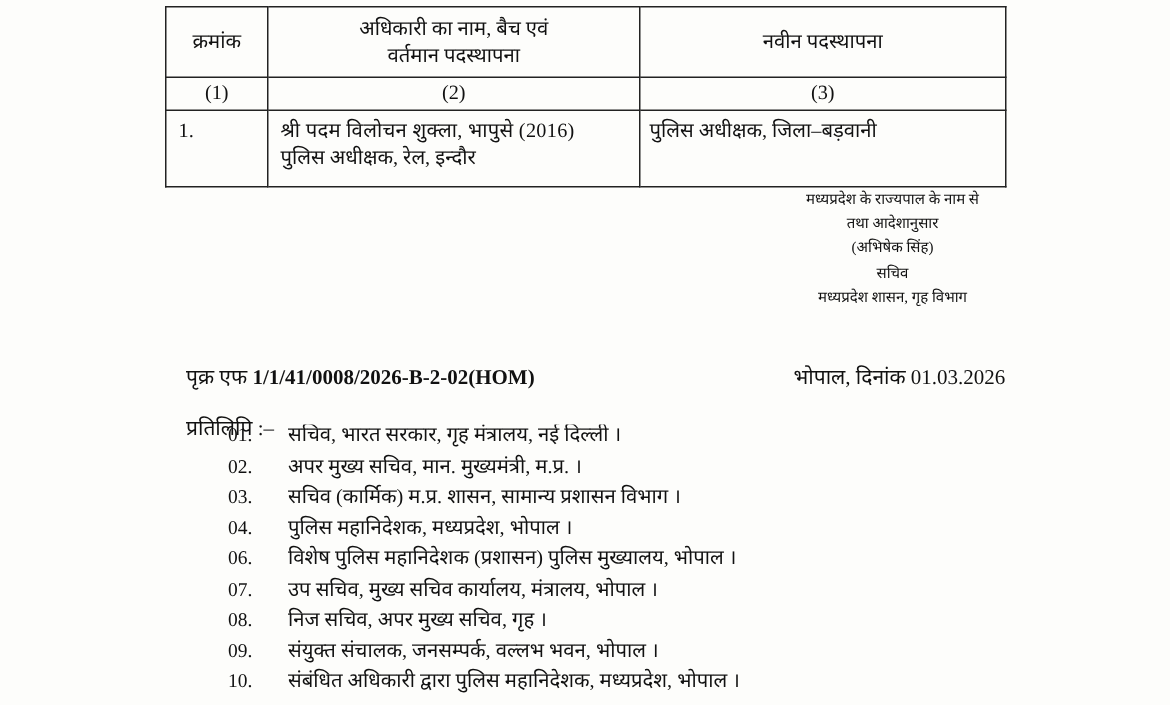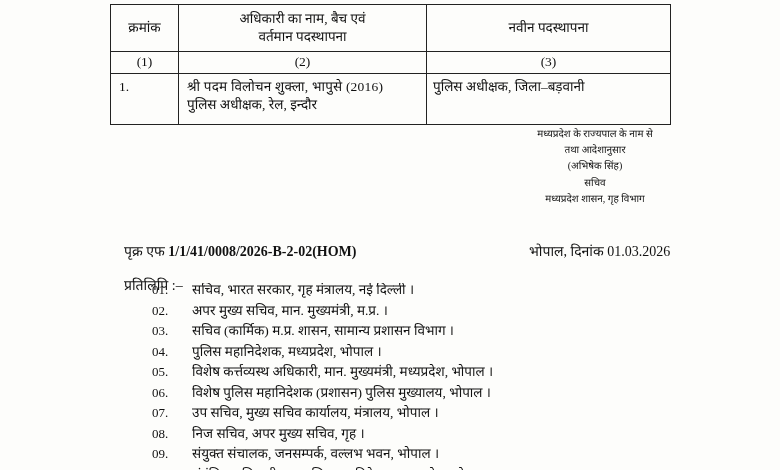--- a/index.html
+++ b/index.html
@@ -226,24 +226,20 @@
     </div>
     <div class="list-item">
       <span class="idx">03.</span>
       <span class="txt">सचिव (कार्मिक) म.प्र. शासन, सामान्य प्रशासन विभाग ।</span>
     </div>
     <div class="list-item">
       <span class="idx">04.</span>
       <span class="txt">पुलिस महानिदेशक, मध्यप्रदेश, भोपाल ।</span>
     </div>
     <div class="list-item">
-      <span class="idx">05.</span>
-      <span class="txt">विशेष कर्त्तव्यस्थ अधिकारी, मान. मुख्यमंत्री, मध्यप्रदेश, भोपाल ।</span>
-    </div>
-    <div class="list-item">
       <span class="idx">06.</span>
       <span class="txt">विशेष पुलिस महानिदेशक (प्रशासन) पुलिस मुख्यालय, भोपाल ।</span>
     </div>
     <div class="list-item">
       <span class="idx">07.</span>
       <span class="txt">उप सचिव, मुख्य सचिव कार्यालय, मंत्रालय, भोपाल ।</span>
     </div>
     <div class="list-item">
       <span class="idx">08.</span>
       <span class="txt">निज सचिव, अपर मुख्य सचिव, गृह ।</span>

